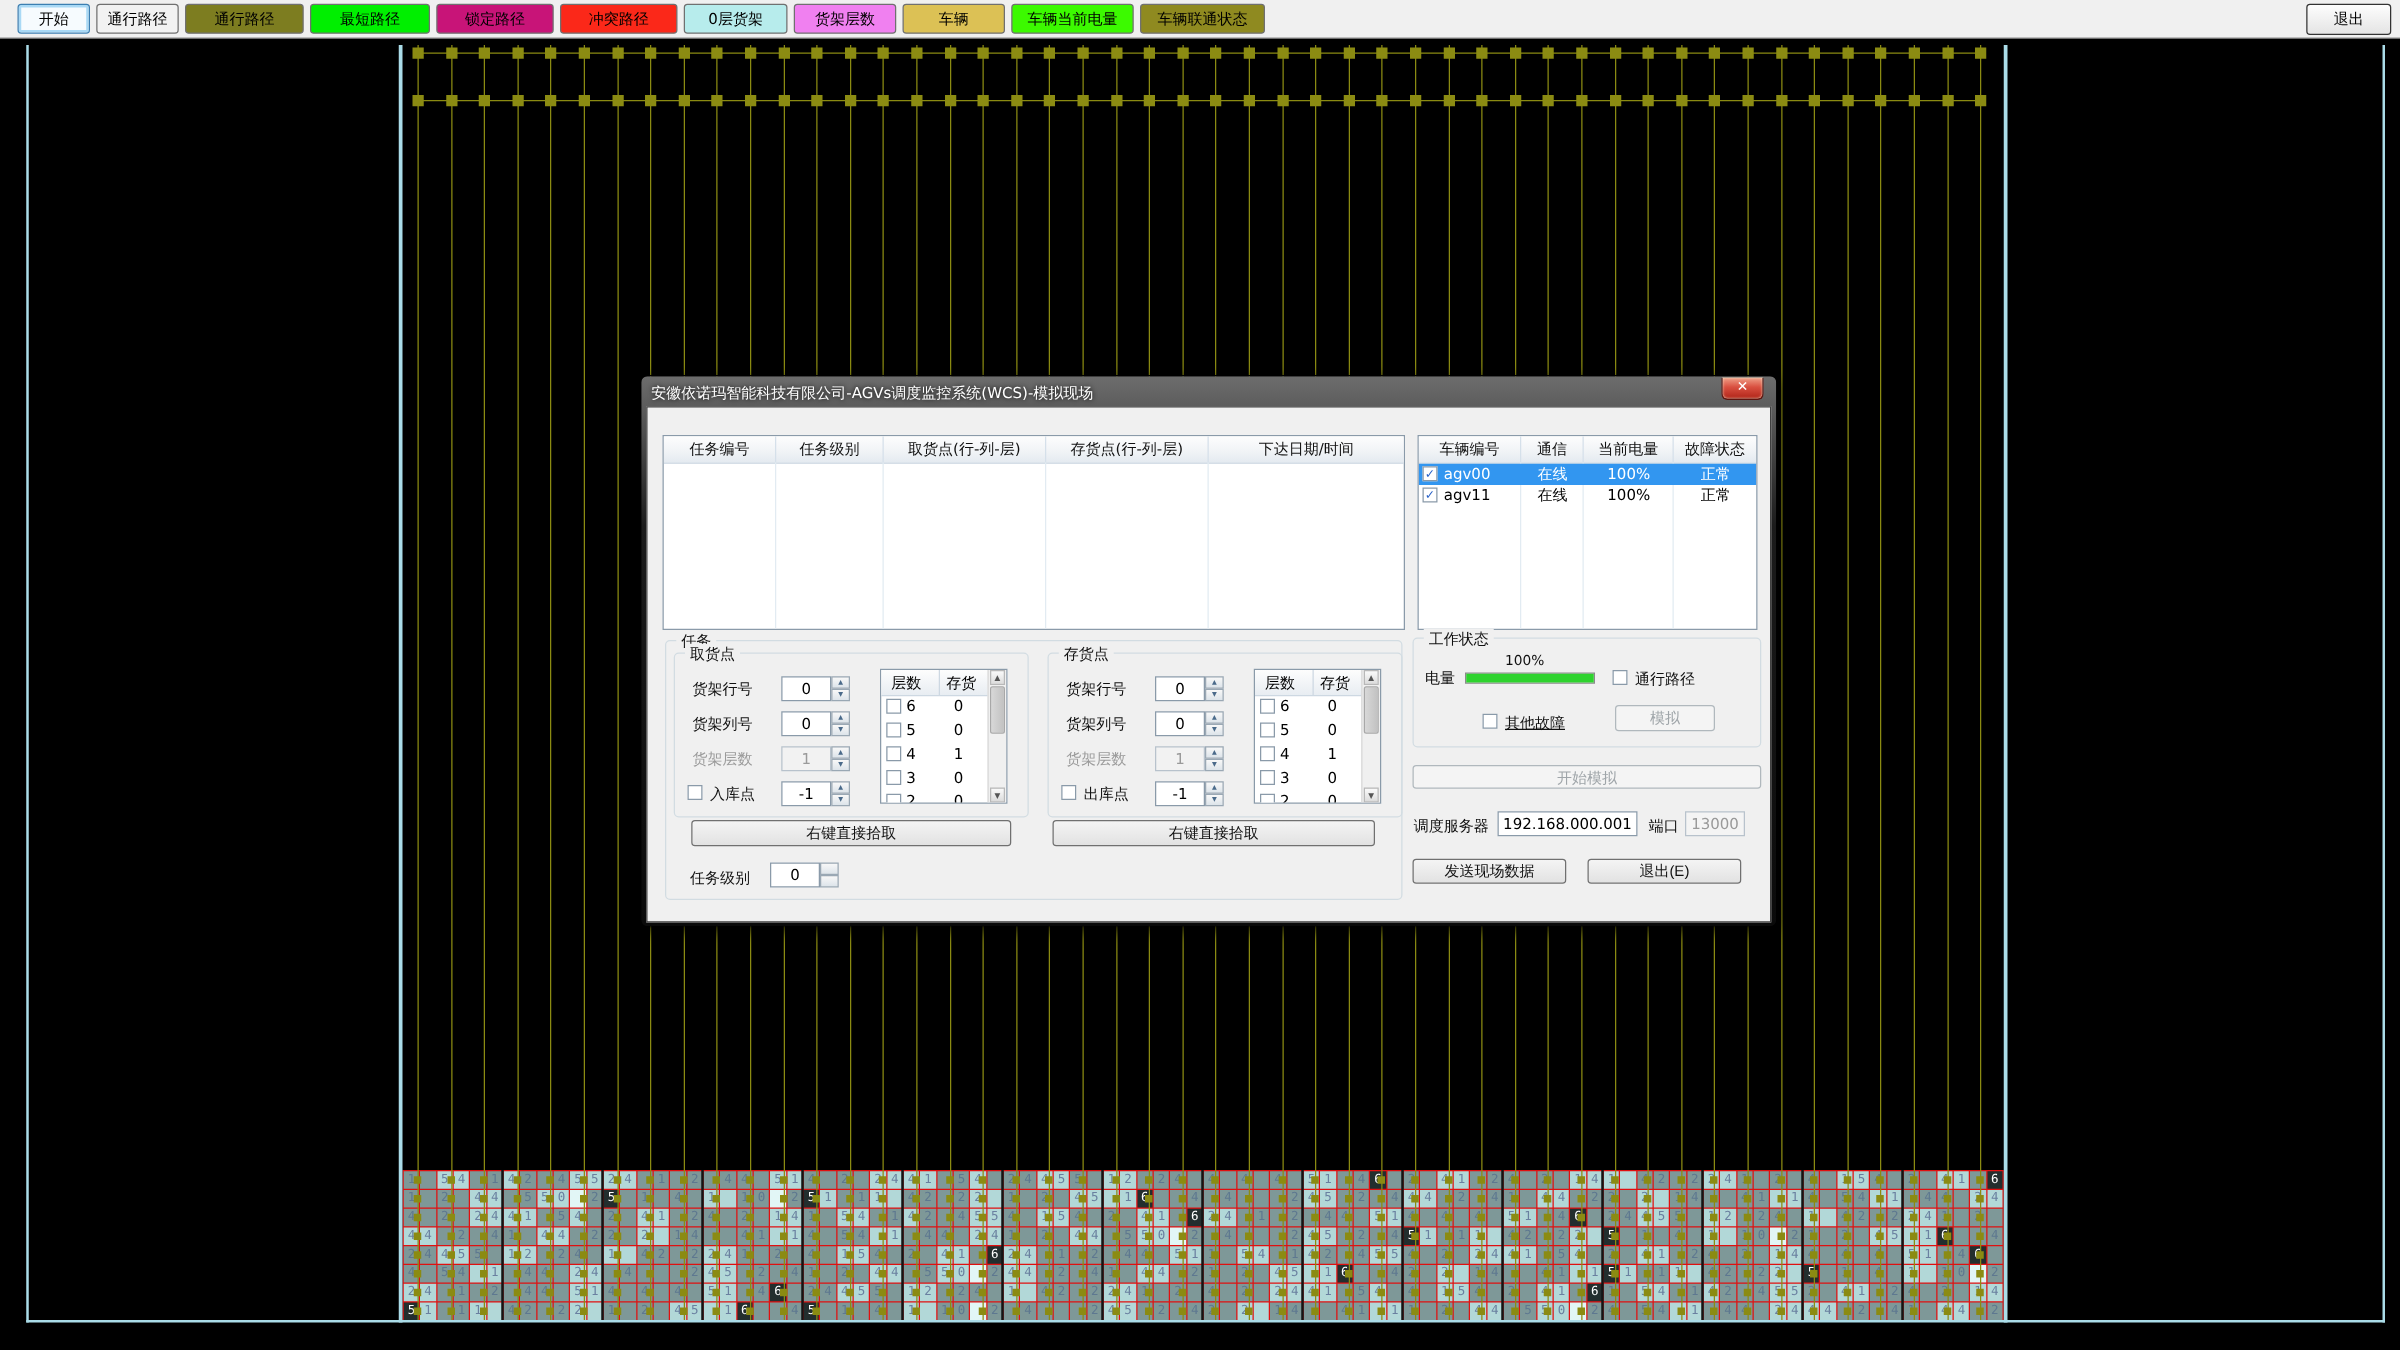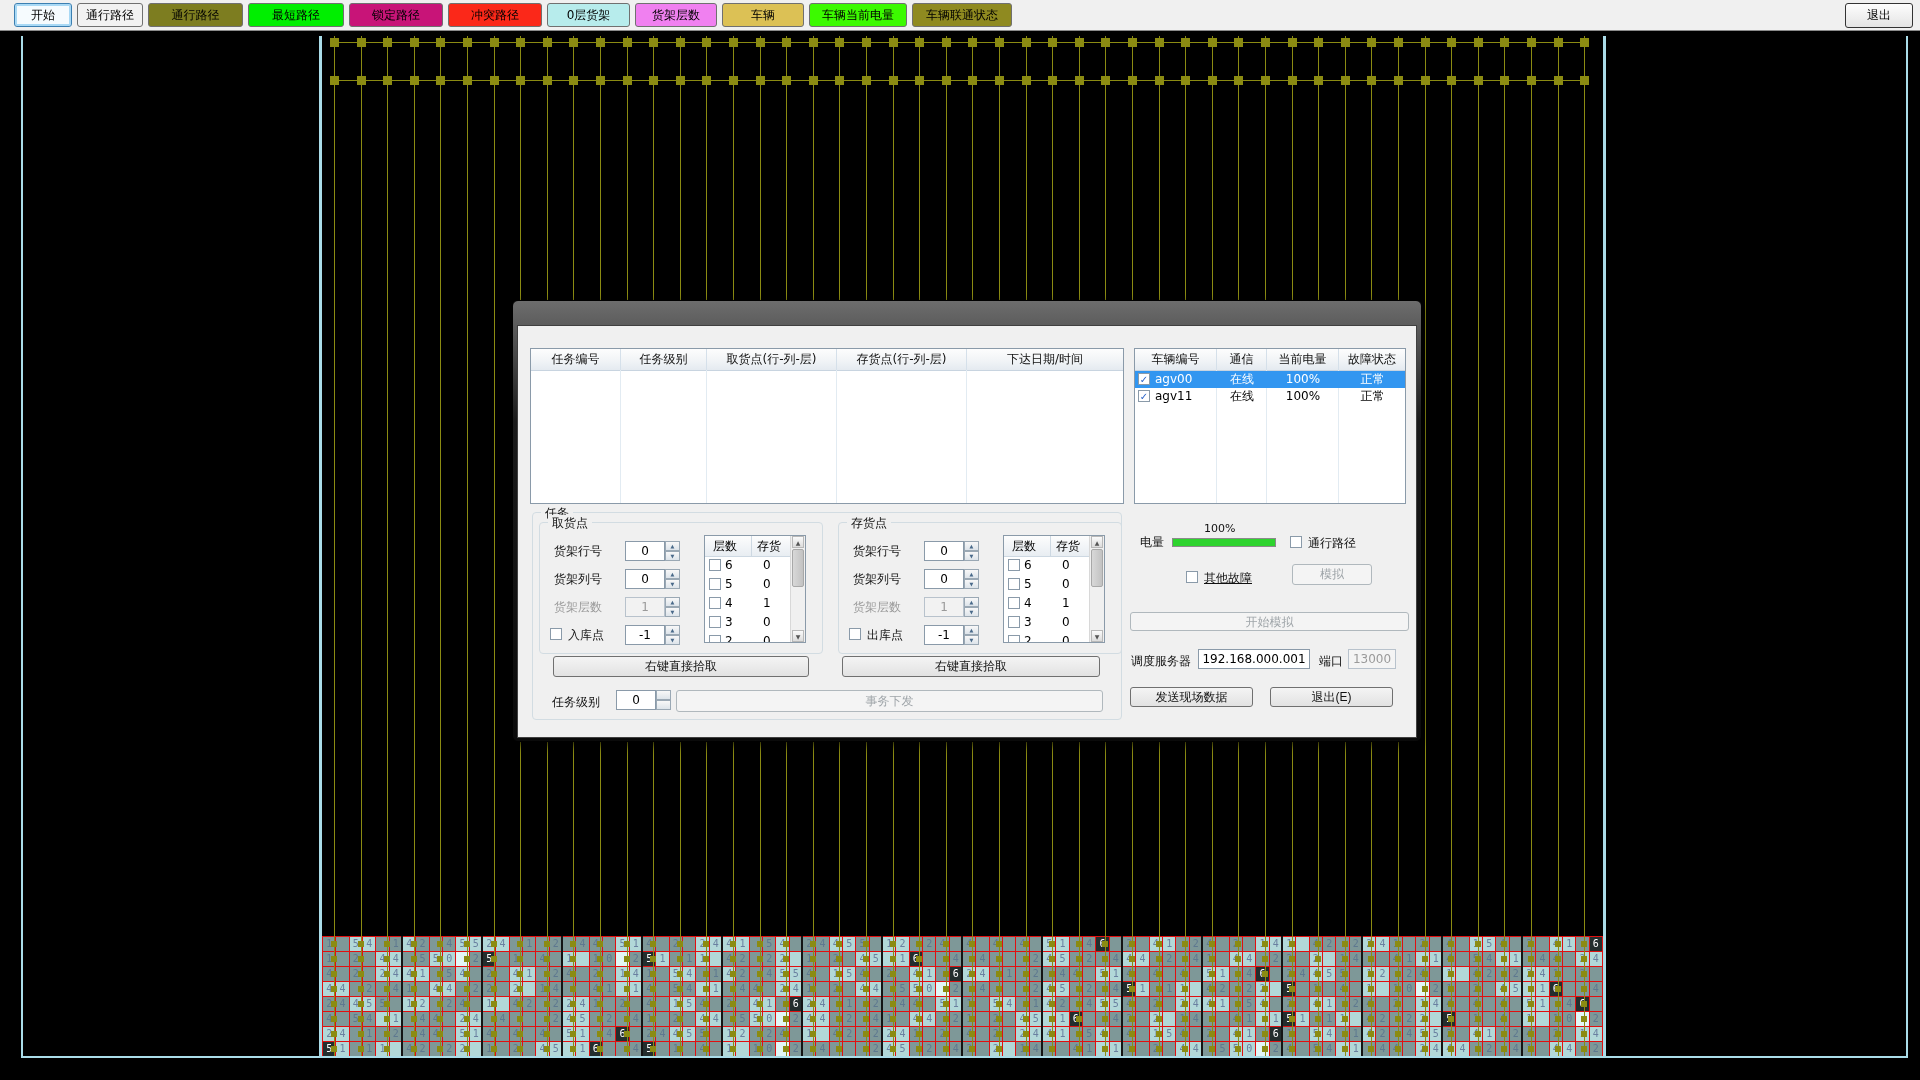--- a/index.html
+++ b/index.html
@@ -1419,20 +1419,26 @@
     <div id="mapframe">
         <div style="position: absolute; left: 21px; top: 5px; width: 2px; height: 1022px; background: rgb(170, 220, 232);"></div>
         <div style="position: absolute; left: 1906px; top: 5px; width: 2px; height: 1022px; background: rgb(170, 220, 232);"></div>
         <div style="position: absolute; left: 319px; top: 5px; width: 3px; height: 1022px; background: rgb(170, 220, 232);"></div>
         <div style="position: absolute; left: 1603px; top: 5px; width: 3px; height: 1022px; background: rgb(170, 220, 232);"></div>
         <div style="position: absolute; left: 21px; top: 1025px; width: 1887px; height: 2px; background: rgb(170, 220, 232);"></div>
       </div>
   </div>
 
   <div id="dialog">
+    <div class="dlg-titlebar">
+      <div class="dlg-title">安徽依诺玛智能科技有限公司-AGVs调度监控系统(WCS)-模拟现场</div>
+      <div class="dlg-close">
+        <span>✕</span>
+      </div>
+    </div>
     <div class="dlg-client">
 
       <div class="tbl" id="task-table" style="left:12px;top:22px;width:594px;height:156px;">
         <div class="hdr">
             <div class="hcell" style="left: 0px; width: 90px;">任务编号</div>
             <div class="hcell" style="left: 90px; width: 86px;">任务级别</div>
             <div class="hcell" style="left: 176px; width: 130px;">取货点(行-列-层)</div>
             <div class="hcell" style="left: 306px; width: 130px;">存货点(行-列-层)</div>
             <div class="hcell" style="left: 436px; width: 157px;">下达日期/时间</div>
           </div>
@@ -1479,22 +1485,24 @@
       <button class="btn" id="pick-btn-2" style="left:324px;top:330px;width:258px;height:21px;">右键直接拾取</button>
 
       <span class="lbl" style="left:34px;top:368px;">任务级别</span>
       <span class="spin" style="left:98px;top:364px;">
         <span class="sv">0</span>
         <span class="sb">
             <i class="up"></i>
             <i class="dn"></i>
           </span>
       </span>
-      <button class="btn dis" style="left:158px;top:364px;width:427px;height:22px;">事务下发</button>
 
+      <div class="grp" style="left:612px;top:184px;width:279px;height:88px;">
+        <span class="glabel">工作状态</span>
+      </div>
       <span class="lbl" style="left:622px;top:208px;">电量</span>
       <span class="lbl" style="left:686px;top:196px;font-size:11px;">100%</span>
       <div class="pbar" style="left:654px;top:212px;width:104px;">
         <div class="pfill" id="pfill" style="width: 100%; background: rgb(46, 211, 46);"></div>
       </div>
       <span class="cb" id="cb-comm" style="position:absolute;left:772px;top:210px;"></span>
       <span class="lbl" style="left:790px;top:209px;">通行路径</span>
       <span class="cb" id="cb-other" style="position:absolute;left:668px;top:245px;"></span>
       <span class="lbl" style="left:686px;top:244px;text-decoration:underline;">其他故障</span>
       <button class="btn dis" style="left:774px;top:238px;width:80px;height:21px;">模拟</button>

